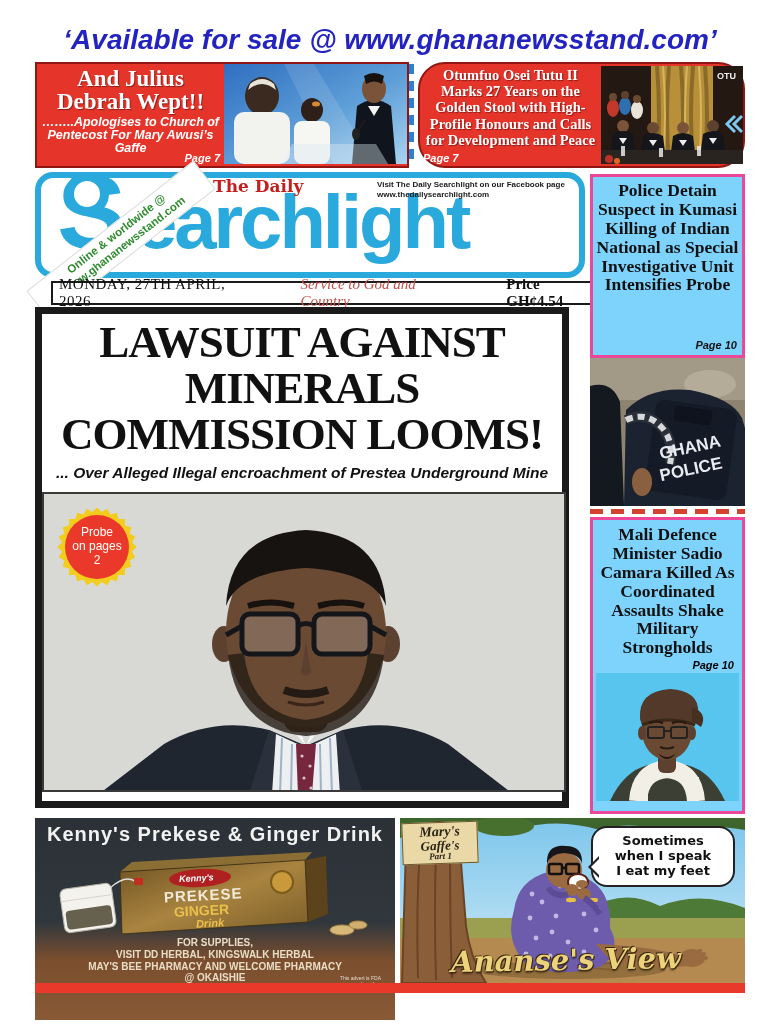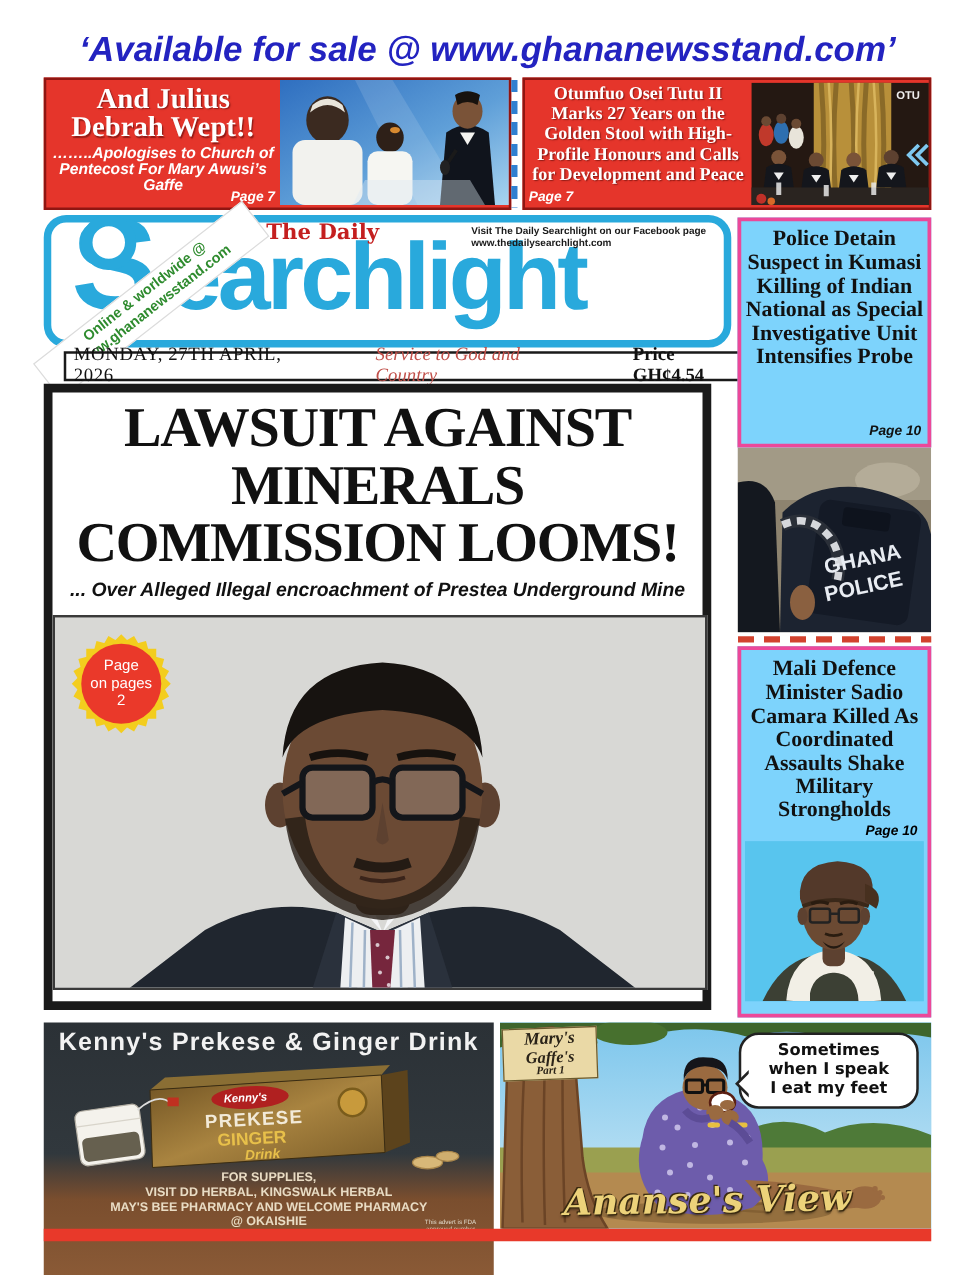--- a/index.html
+++ b/index.html
@@ -18,21 +18,21 @@
   .julius-text{width:184px;padding:4px 2px 2px 2px;position:relative;text-align:center;color:#fff;}
   .julius-title{font-family:"Liberation Serif",serif;font-weight:bold;font-size:23px;line-height:0.98;
     text-shadow:1px 1px 1px rgba(60,0,0,.5);}
   .julius-sub{font-weight:bold;font-style:italic;font-size:12.5px;line-height:1.05;margin-top:3px;}
   .julius-page{position:absolute;right:4px;bottom:2px;font-weight:bold;font-style:italic;font-size:11px;}
   .julius-photo{width:184px;height:100px;overflow:hidden;}
 
   .blue-divider{left:409px;top:64px;width:5px;height:102px;
     background:repeating-linear-gradient(180deg,#2f7fd0 0 10px,transparent 10px 17px);}
 
-  .otumfuo-box{left:418px;top:62px;width:327px;height:106px;display:flex;}
+  .otumfuo-box{left:418px;top:62px;width:327px;height:106px;display:flex;border-radius:27px;}
   .otumfuo-text{width:178px;padding:3px 2px;position:relative;text-align:center;color:#fff;}
   .otumfuo-title{font-family:"Liberation Serif",serif;font-weight:bold;font-size:14.5px;line-height:1.12;
     text-shadow:1px 1px 1px rgba(60,0,0,.5);}
   .otumfuo-page{position:absolute;left:3px;bottom:2px;font-weight:bold;font-style:italic;font-size:11px;}
   .otumfuo-photo{width:143px;height:98px;margin:2px 0;overflow:hidden;}
 
   
   .masthead{left:35px;top:172px;width:550px;height:106px;border:6px solid #29a9dc;border-radius:18px;
     box-sizing:border-box;background:#fff;}
   .logo-s{position:absolute;left:16px;top:-18px;font-size:104px;font-weight:800;color:#29a9dc;
@@ -256,21 +256,21 @@
       </svg>
     </div>
     <div class="starburst">
       <div class="burst-sq"></div>
       <div class="burst-sq r30"></div>
       <div class="burst-sq r60"></div>
       <div class="burst-sq r15"></div>
       <div class="burst-sq r45"></div>
       <div class="burst-sq r75"></div>
       <div class="burst-core">
-        <span>Page</span>
+        <span>Probe</span>
         <span>on pages</span>
         <span>2</span>
       </div>
     </div>
   </div>
 
   <div class="ycard police-box">
     <div class="ytitle">Police Detain Suspect in Kumasi Killing of Indian National as Special Investigative Unit Intensifies Probe</div>
     <div class="ypage">Page 10</div>
   </div>

